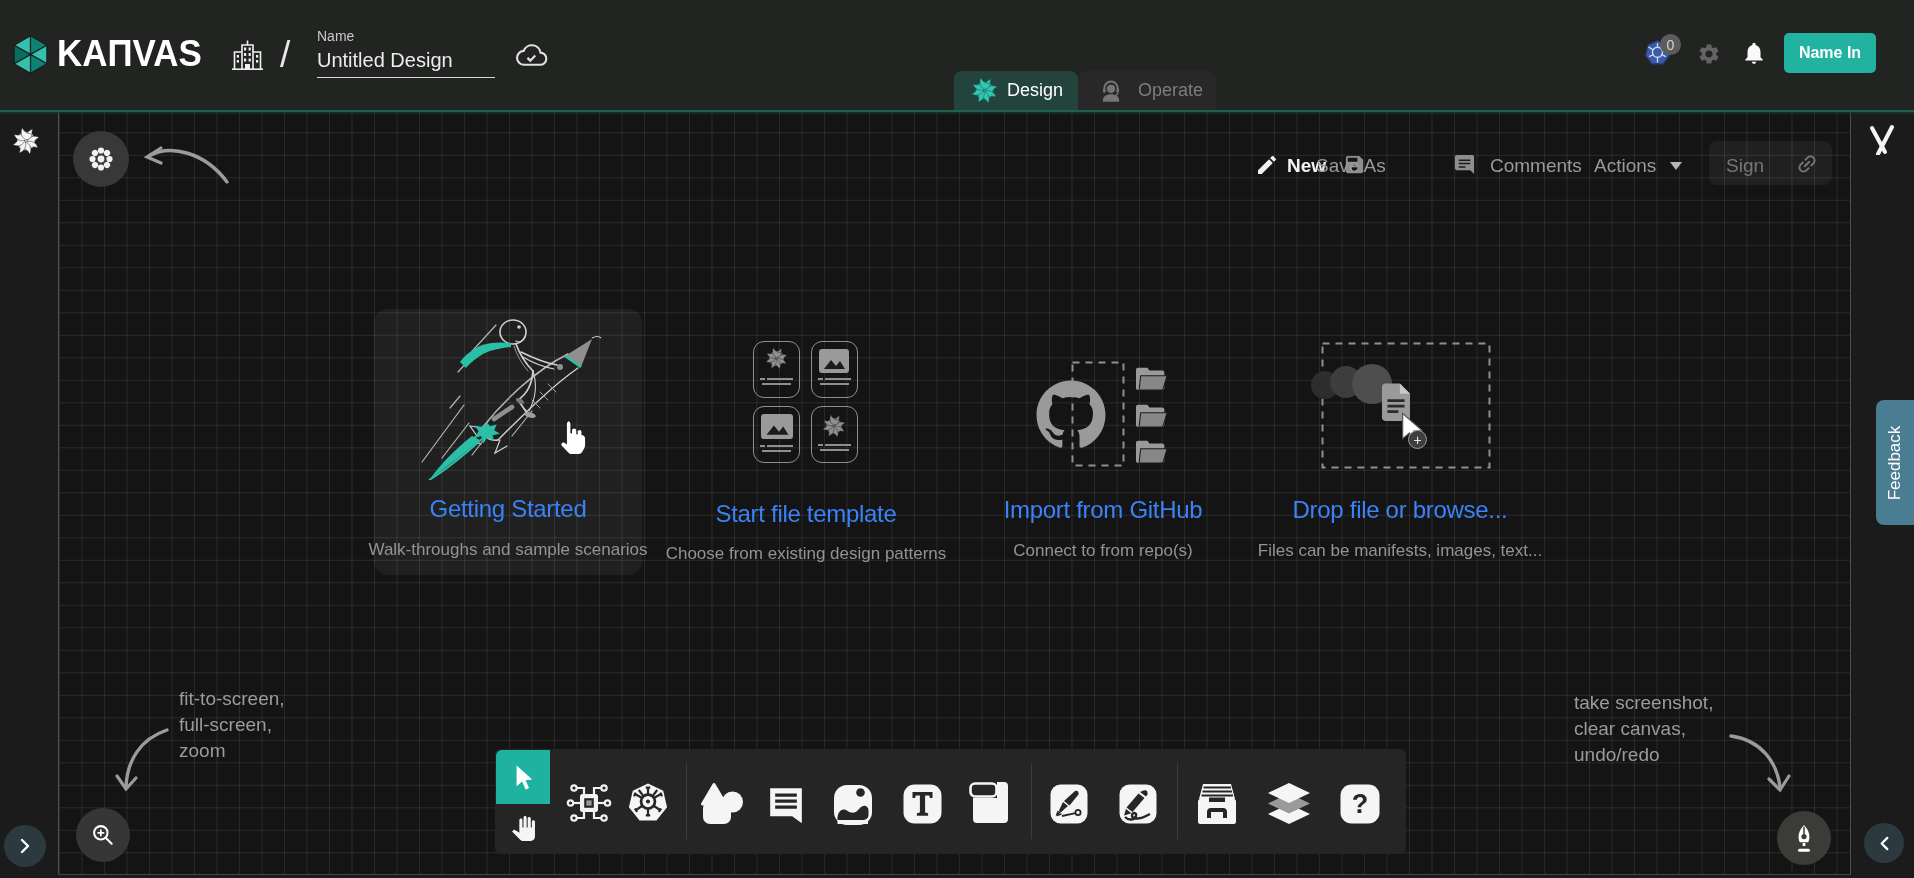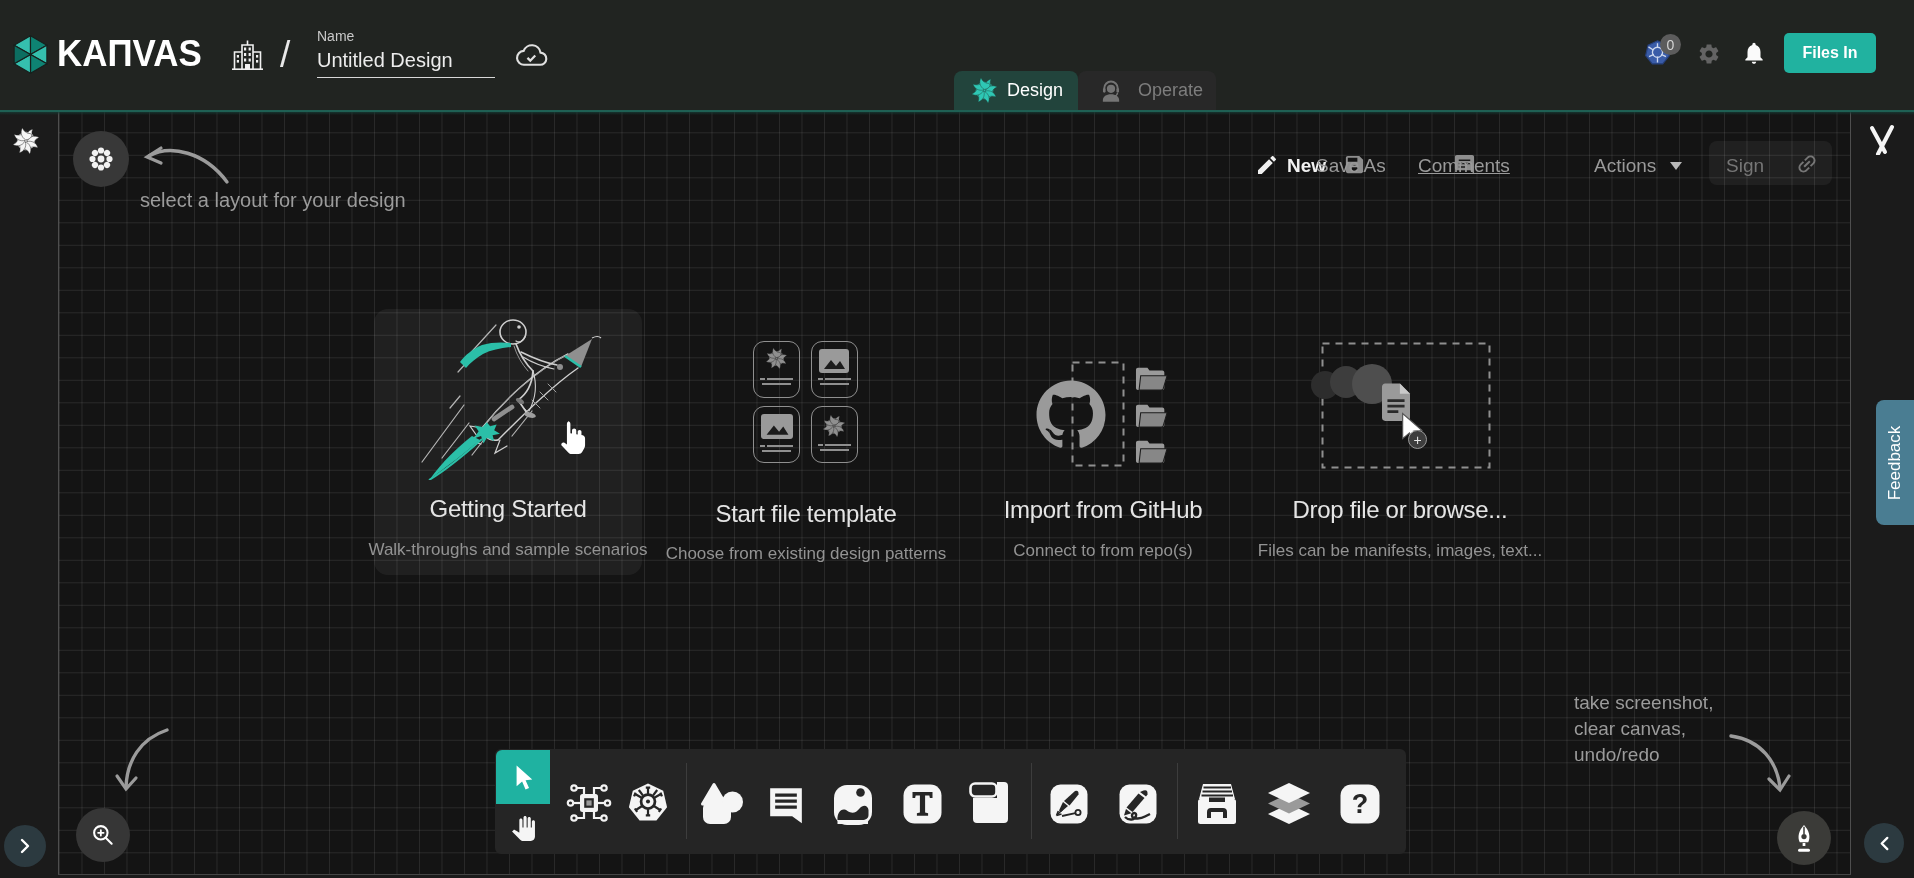--- a/index.html
+++ b/index.html
@@ -17,21 +17,21 @@
   #canvas { position:absolute; left:0; top:112px; width:1914px; height:766px; background:#1b1b1b; }
   #grid { position:absolute; left:58px; top:0px; width:1793px; height:763px; background-color:#141414;
     background-image:
       linear-gradient(rgba(255,255,255,0.09) 1px, transparent 1px),
       linear-gradient(90deg, rgba(255,255,255,0.09) 1px, transparent 1px);
     background-size:22.5px 22.5px; background-position:0px 20.3px;
     border-left:1px solid #4e4e4e; border-right:1px solid #4e4e4e; border-bottom:1px solid #454545;
   }
 
   
-  .cardtitle { position:absolute; color:#e5e5e5; font-size:24px; letter-spacing:-0.3px; text-align:center; white-space:nowrap; transform:translateX(-50%); }
+  .cardtitle { position:absolute; color:#3b82f6; font-size:24px; letter-spacing:-0.3px; text-align:center; white-space:nowrap; transform:translateX(-50%); }
   .cardsub   { position:absolute; color:#939393; font-size:17px; text-align:center; white-space:nowrap; transform:translateX(-50%); }
 
   #gscard { position:absolute; left:374px; top:309px; width:268px; height:266px;
      background:rgba(255,255,255,0.055); border-radius:14px; }
 
   .tile { position:absolute; width:47px; height:57px; border:1.5px solid #8f8f8f; border-radius:11px; }
 
   
   #ghdash, #dropdash { position:absolute; }
 
@@ -158,21 +158,21 @@
   <svg class="abs" style="left:1343px; top:153px;" width="23" height="23" viewBox="0 0 24 24" fill="#8e8e8e">
     <path d="M17 3H5c-1.11 0-2 .9-2 2v14c0 1.1.89 2 2 2h14c1.1 0 2-.9 2-2V7l-4-4zm-5 16c-1.66 0-3-1.34-3-3s1.34-3 3-3 3 1.34 3 3-1.34 3-3 3zm3-10H5V5h10v4z"></path>
   </svg>
   <div class="ttxt" style="left:1316px; top:155px;">Save As</div>
   <svg class="abs" style="left:1453px; top:153px;" width="23" height="23" viewBox="0 0 24 24" fill="#8e8e8e">
     <path d="M21.99 4c0-1.1-.89-2-1.99-2H4c-1.1 0-2 .9-2 2v12c0 1.1.9 2 2 2h14l4 4-.01-18z"></path>
     <g stroke="#1a1a1a" stroke-width="1.6">
         <path d="M6 7.5h12M6 11h12M6 14.5h7"></path>
       </g>
   </svg>
-  <div class="ttxt" style="left:1418px; top:155px;text-decoration:underline;">Comments</div>
+  <div class="ttxt" style="left:1490px; top:155px;">Comments</div>
   <div class="ttxt" style="left:1594px; top:155px;">Actions</div>
   <svg class="abs" style="left:1668px; top:160px;" width="16" height="12" viewBox="0 0 16 12">
       <polygon points="2,2 14,2 8,10" fill="#b9b9b9"></polygon>
     </svg>
   <div class="abs" style="left:1709px; top:141px; width:123px; height:44px; background:rgba(255,255,255,0.055); border-radius:8px;"></div>
   <div class="ttxt" style="left:1726px; top:155px; color:#767676;">Sign</div>
   <svg class="abs" style="left:1795px; top:152px; transform:rotate(-45deg);" width="24" height="24" viewBox="0 0 24 24" fill="#767676">
     <path d="M3.9 12c0-1.71 1.39-3.1 3.1-3.1h4V7H7c-2.76 0-5 2.24-5 5s2.24 5 5 5h4v-1.9H7c-1.71 0-3.1-1.39-3.1-3.1zM8 13h8v-2H8v2zm9-6h-4v1.9h4c1.71 0 3.1 1.39 3.1 3.1s-1.39 3.1-3.1 3.1h-4V17h4c2.76 0 5-2.24 5-5s-2.24-5-5-5z"></path>
   </svg>
 
@@ -377,22 +377,22 @@
       </g>
   </svg>
   <svg class="abs" style="left:1398px; top:412px;" width="30" height="34" viewBox="0 0 20 23">
     <path d="M3 1 L3 18 L7.6 14.2 L10.5 21 L13.3 19.8 L10.4 13 L16 12.4 Z" fill="#fff" stroke="#555" stroke-width="0.8"></path>
   </svg>
   <div class="circbtn" style="left:1408px; top:430px; width:19px; height:19px; background:#3e3e3e; border:1.5px solid #9a9a9a; color:#e8e8e8; font-size:14px;">+</div>
   <div class="cardtitle" style="left:1400px; top:496px;">Drop file or browse...</div>
   <div class="cardsub" style="left:1400px; top:541px;">Files can be manifests, images, text...</div>
 
   
+  <div class="hint" style="left:179px; top:686px;">fit-to-screen,<br>full-screen,<br>zoom</div>
   <div class="hint" style="left:1574px; top:690px; text-align:left; width:144px;">take screenshot,<br>clear canvas,<br>undo/redo</div>
-  <div class="hint" style="left:140px; top:187px; font-size:20px;">select a layout for your design</div>
 
   
   <div class="circbtn" style="left:4px; top:825px; width:42px; height:42px; background:#2c3a40;">
     <svg width="16" height="16" viewBox="0 0 16 16" fill="none" stroke="#fff" stroke-width="2.4" stroke-linecap="round" stroke-linejoin="round">
         <path d="M5 2 L11 8 L5 14"></path>
       </svg>
   </div>
   <div class="circbtn" style="left:76px; top:808px; width:54px; height:54px; background:#363636;">
     <svg width="26" height="26" viewBox="0 0 24 24" fill="none" stroke="#fff" stroke-width="1.9" stroke-linecap="round">
       <circle cx="10" cy="10" r="6.2"></circle>
@@ -553,19 +553,19 @@
       <path d="M23 2 L44 12 L23 22 L2 12 Z" fill="#f5f5f5"></path>
     </svg>
 
     <svg class="abs" style="left:845px; top:35px;" width="40" height="40" viewBox="0 0 40 40">
       <rect x="0.5" y="0.5" width="39" height="39" rx="11" fill="#f5f5f5"></rect>
       <text x="20" y="29" text-anchor="middle" font-family="Liberation Sans, sans-serif" font-size="27" font-weight="bold" fill="#262626">?</text>
     </svg>
   </div>
 
   
-  <div id="signin">Files In</div>
+  <div id="signin">Name In</div>
 
   
   <div id="feedback">
       <span>Feedback</span>
     </div>
 </div>
 
 </body></html>

